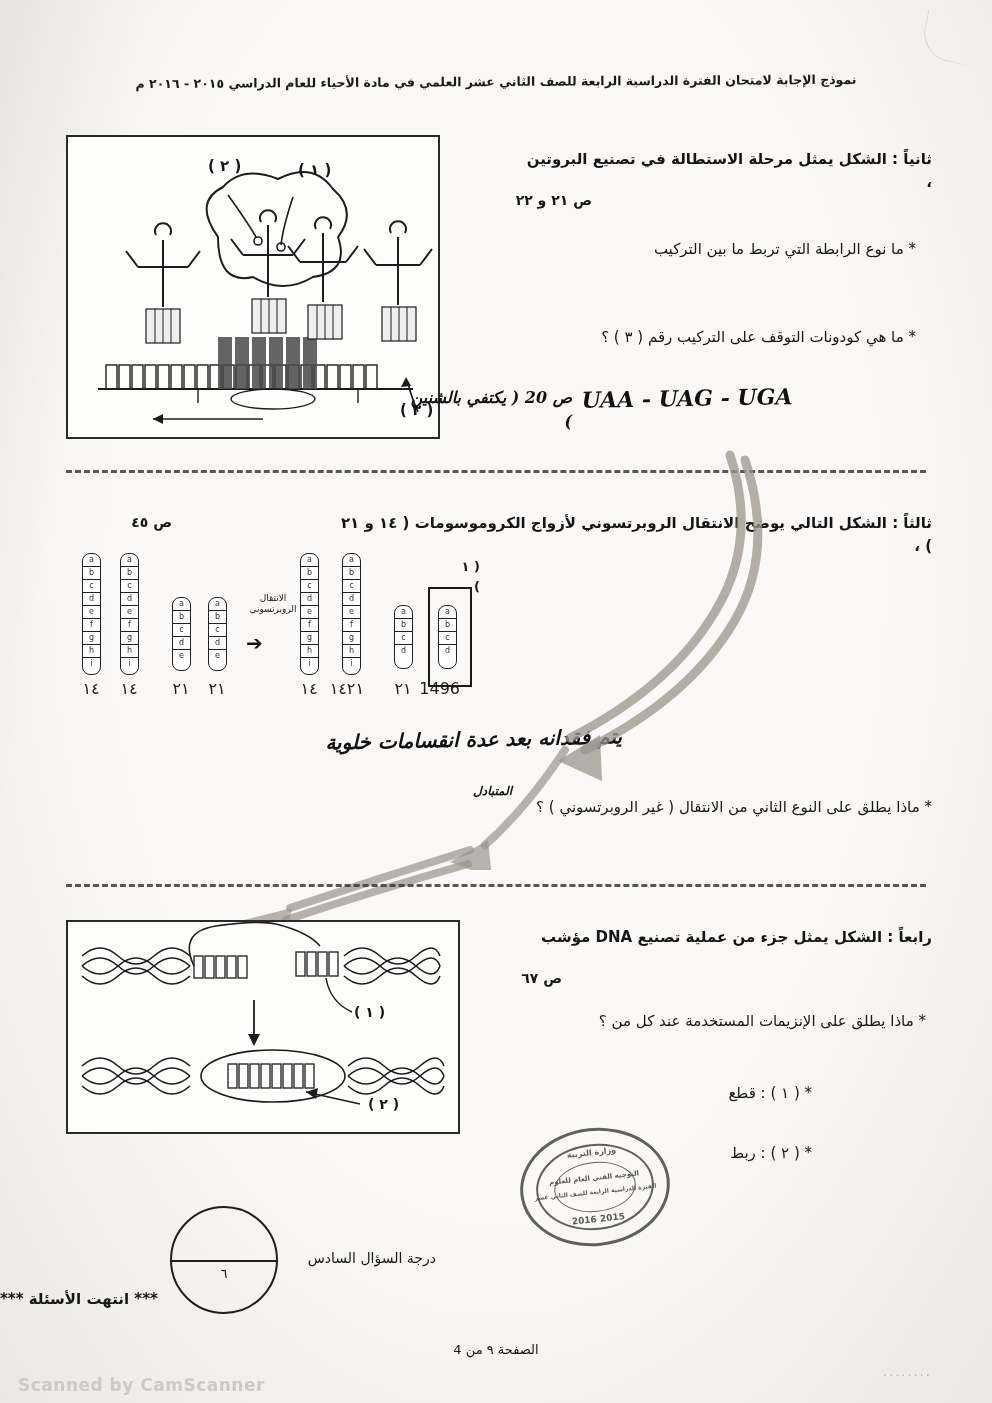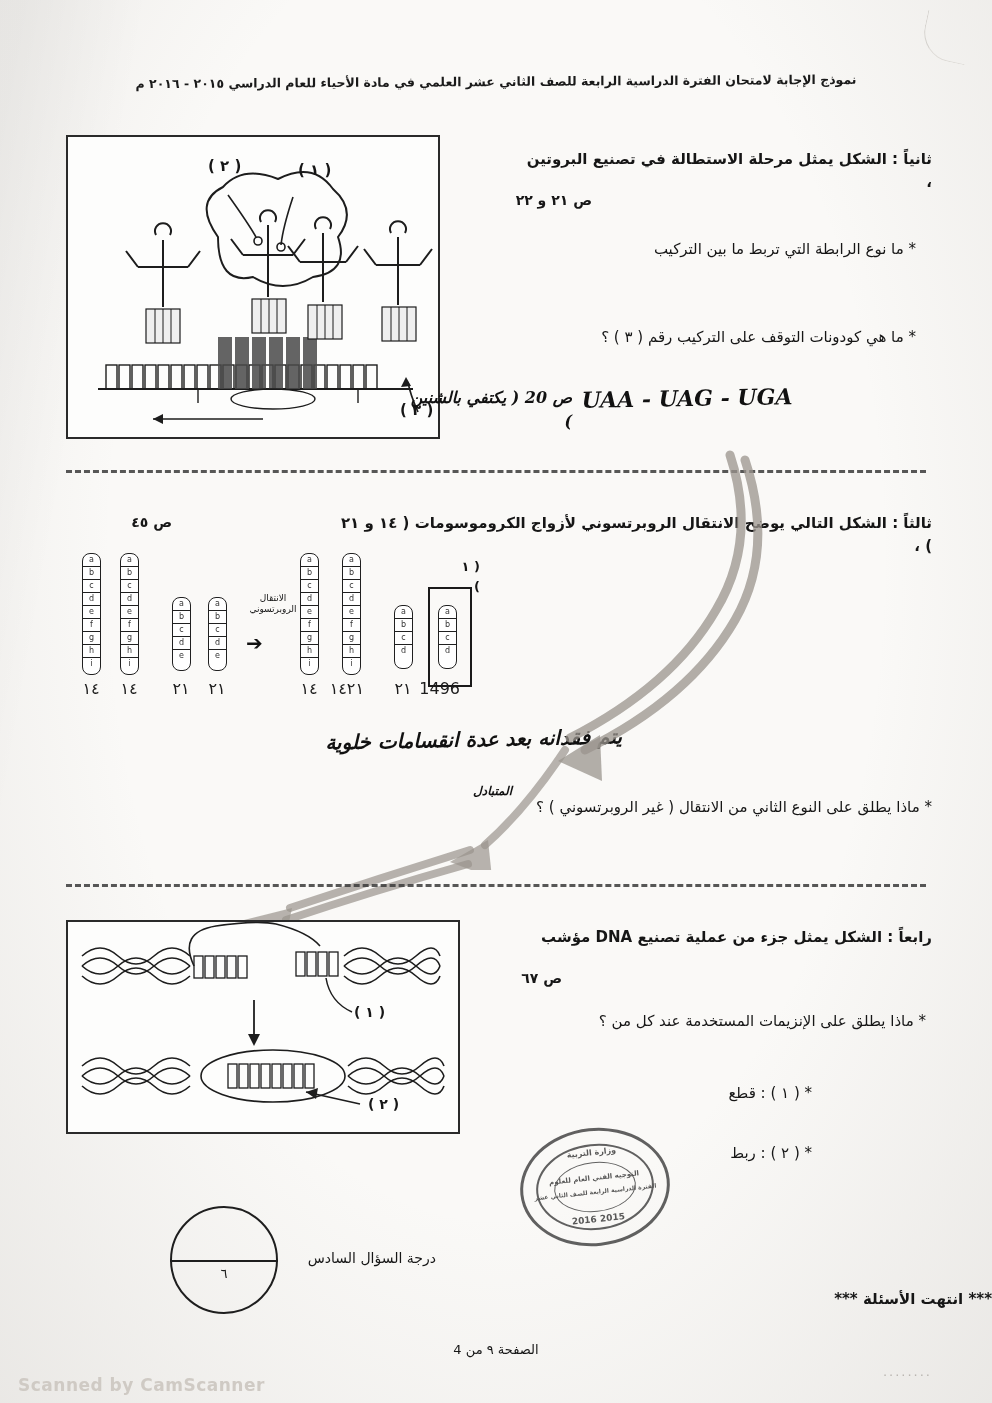--- a/index.html
+++ b/index.html
@@ -375,18 +375,18 @@
     <div class="st-txt" style="top:46px;font-size:7px;">التوجيه الفني العام للعلوم</div>
     <div class="st-txt" style="top:60px;font-size:6px;">الفترة الدراسية الرابعة للصف الثاني عشر</div>
     <div class="st-txt" style="top:86px;font-size:9px;">2015 2016</div>
   </div>
 
   <div class="grade-circle">
     <div class="grade-val">٦</div>
   </div>
   <div class="txt" style="left:276px;top:1248px;width:160px;text-align:right;font-size:14px;">درجة السؤال السادس</div>
 
-  <div class="footer-note txt bold" style="top:1288px;left:0;right:0;position:absolute;text-align:right;">*** انتهت الأسئلة ***</div>
+  <div class="footer-note txt bold" style="top:1288px;left:0;right:0;position:absolute;text-align:left;">*** انتهت الأسئلة ***</div>
   <div class="footer-note txt" style="top:1340px;left:0;right:0;position:absolute;text-align:center;font-size:13px;">الصفحة ٩ من 4</div>
   <div class="scanned">Scanned by CamScanner</div>
   <div class="dots">........</div>
 
 </div>
 
 </body></html>

